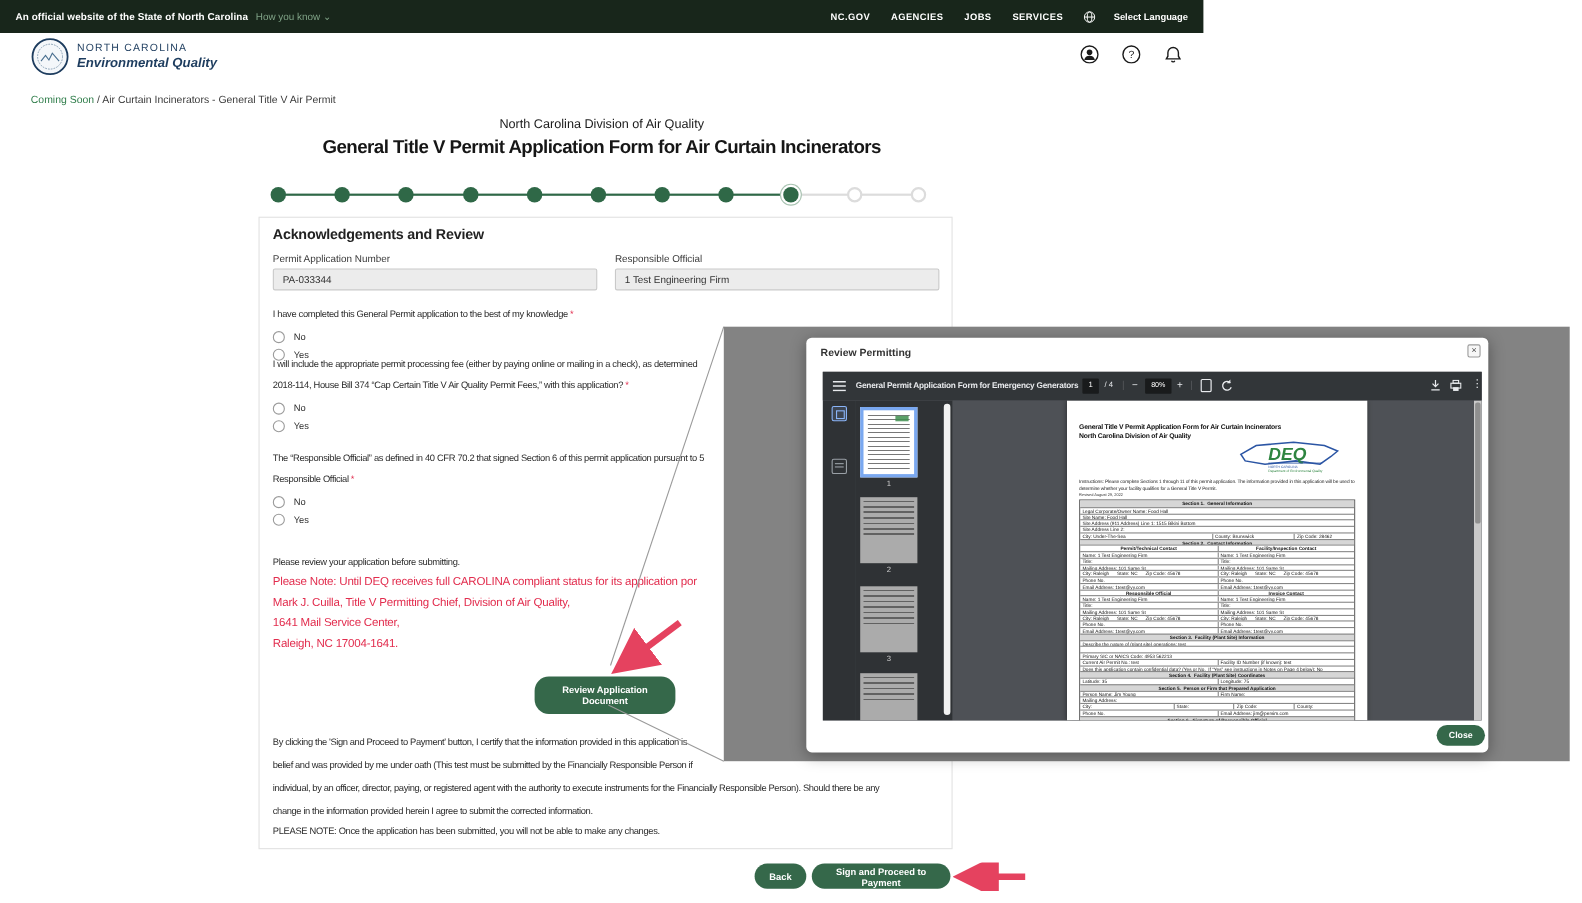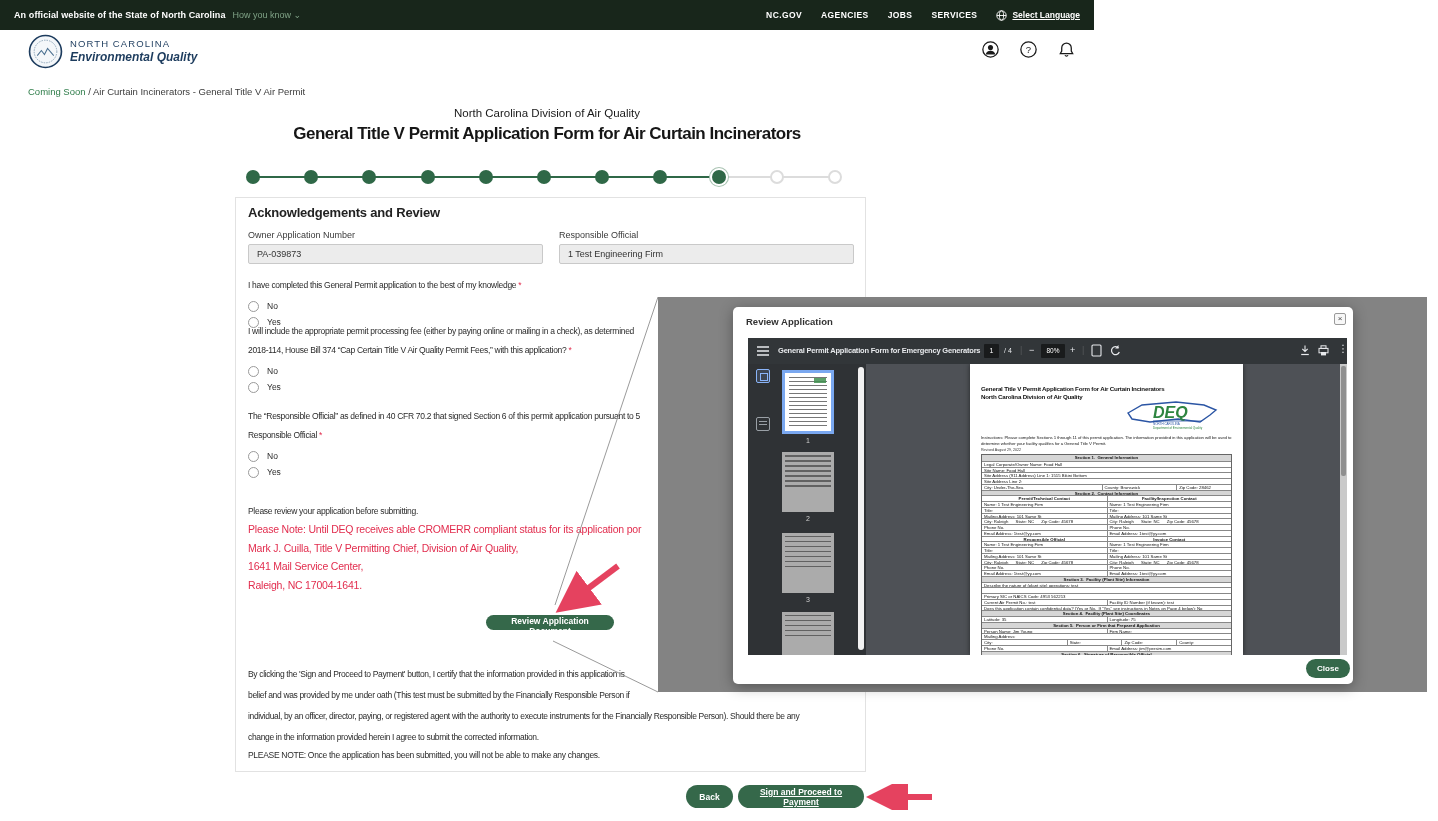--- a/index.html
+++ b/index.html
@@ -6,21 +6,21 @@
 .stage{position:relative;width:1438px;height:821px;overflow:hidden;background:#fff;}
 .page{position:absolute;left:0;top:0;width:1094px;height:821px;background:#fff;z-index:1;}
 
 
 .utilbar{position:absolute;left:0;top:0;width:1094px;height:30px;background:#18261b;display:flex;align-items:center;justify-content:space-between;padding:0 14px;box-sizing:border-box;}
 .utilbar-left{display:flex;align-items:center;}
 .official{color:#fff;font-size:9px;font-weight:bold;letter-spacing:.1px;}
 .howlink{color:#7fa286;font-size:9px;margin-left:7px;cursor:pointer;}
 .utilbar-right{display:flex;align-items:flex-start;gap:19px;}
 .nav-item{color:#fff;font-size:8.5px;font-weight:bold;letter-spacing:.4px;cursor:pointer;}
-.lang{display:flex;align-items:center;gap:5px;color:#fff;font-size:8.5px;font-weight:bold;cursor:pointer;text-decoration:underline;}
+.lang{display:flex;align-items:center;gap:16px;color:#fff;font-size:8.5px;font-weight:bold;cursor:pointer;}
 
 
 .hdr{position:absolute;top:30px;left:0;width:1094px;height:44px;background:#fff;}
 .seal{position:absolute;left:28px;top:4px;}
 .org{position:absolute;left:70px;top:8px;color:#1d3c5e;}
 .org1{font-size:9.5px;letter-spacing:1.1px;}
 .org2{font-size:12px;font-weight:bold;font-style:italic;margin-top:1px;}
 .hdr-icons{position:absolute;left:982px;top:11px;display:flex;gap:21px;}
 .hicon{cursor:pointer;}
 
@@ -50,26 +50,26 @@
 .qline{font-size:8.5px;letter-spacing:-.3px;color:#2b2b2b;line-height:19px;white-space:nowrap;}
 .req{color:#e22d4e;margin-left:2px;}
 .radio-row{display:flex;align-items:center;height:16px;}
 .radio-row.first{margin-top:3px;}
 .radio{width:9px;height:9px;border:1px solid #9a9a9a;border-radius:50%;background:#fff;margin-right:8px;flex:none;cursor:pointer;}
 .radio-label{font-size:8.5px;color:#2b2b2b;}
 .review-prompt{position:absolute;left:12px;top:308px;font-size:8.5px;letter-spacing:-.3px;color:#2b2b2b;}
 #red-note{position:absolute;left:12px;top:322px;}
 .red-line{font-size:10.5px;letter-spacing:-.2px;color:#e22d4e;line-height:18.5px;white-space:nowrap;font-weight:500;}
 .pill{background:#35684a;color:#fff;font-weight:bold;border:none;border-radius:12px;font-size:8.5px;font-family:inherit;cursor:pointer;}
-.review-btn{position:absolute;left:250px;top:417px;width:128px;height:15px;border-radius:13px;}
+.review-btn{position:absolute;left:250px;top:417px;width:128px;height:34px;border-radius:13px;}
 #certify{position:absolute;left:12px;top:466px;width:614px;}
 .cert-line{font-size:8.5px;letter-spacing:-.35px;color:#2b2b2b;line-height:21px;white-space:nowrap;}
 .final-note{position:absolute;left:12px;top:552px;font-size:8.5px;letter-spacing:-.3px;color:#2b2b2b;}
 .back-btn{position:absolute;left:686px;top:785px;width:47px;height:23px;}
-.submit-btn{position:absolute;left:738px;top:785px;width:126px;height:23px;text-decoration:underline;}
+.submit-btn{position:absolute;left:738px;top:785px;width:126px;height:23px;}
 
 
 .callout{position:absolute;left:0;top:0;z-index:2;pointer-events:none;}
 .overlay{position:absolute;left:658px;top:297px;width:769px;height:395px;background:#838383;z-index:3;}
 .modal{position:absolute;left:733px;top:307px;width:620px;height:377px;background:#fff;border-radius:5px;box-shadow:0 3px 14px rgba(0,0,0,.35);z-index:4;}
 .modal-title{position:absolute;left:13px;top:9px;font-size:9.5px;font-weight:bold;color:#333;}
 .modal-close{position:absolute;left:601px;top:6px;width:12px;height:12px;border:1px solid #9a9a9a;border-radius:2px;background:#f7f7f7;color:#444;font-size:8px;line-height:10px;text-align:center;cursor:pointer;box-sizing:border-box;}
 .viewer{position:absolute;left:15px;top:31px;width:599px;height:317px;background:#4e5156;}
 .vtoolbar{position:absolute;left:0;top:0;width:599px;height:26px;background:#323639;color:#e8eaed;}
 .vt{position:absolute;}
@@ -195,22 +195,22 @@
         <div class="dot done" style="left: 349.2px;"></div>
         <div class="dot done" style="left: 407.4px;"></div>
         <div class="dot done current" style="left: 465.6px;"></div>
         <div class="dot todo" style="left: 523.8px;"></div>
         <div class="dot todo" style="left: 582px;"></div>
       </div>
 
     <div class="card">
       <div class="card-title">Acknowledgements and Review</div>
 
-      <div class="fld-label" style="left:12px;top:32px;">Owner Application Number</div>
-      <div class="fld-input" style="left:12px;top:46px;">PA-039873</div>
+      <div class="fld-label" style="left:12px;top:32px;">Permit Application Number</div>
+      <div class="fld-input" style="left:12px;top:46px;">PA-033344</div>
       <div class="fld-label" style="left:323px;top:32px;">Responsible Official</div>
       <div class="fld-input" style="left:323px;top:46px;">1 Test Engineering Firm</div>
 
       <div id="questions">
           <div class="question" style="top: 78px;">
             <div class="qline"><span>I have completed this General Permit application to the best of my knowledge</span><span class="req">*</span></div>
             <div class="radio-row first">
               <span class="radio"></span>
               <span class="radio-label">No</span>
             </div>
@@ -240,21 +240,21 @@
             </div>
             <div class="radio-row">
               <span class="radio"></span>
               <span class="radio-label">Yes</span>
             </div>
           </div>
         </div>
 
       <div class="review-prompt">Please review your application before submitting.</div>
       <div id="red-note">
-          <div class="red-line">Please Note: Until DEQ receives able CROMERR compliant status for its application por</div>
+          <div class="red-line">Please Note: Until DEQ receives full CAROLINA compliant status for its application por</div>
           <div class="red-line">Mark J. Cuilla, Title V Permitting Chief, Division of Air Quality,</div>
           <div class="red-line">1641 Mail Service Center,</div>
           <div class="red-line">Raleigh, NC 17004-1641.</div>
         </div>
       <button class="pill review-btn">Review Application Document</button>
       <div id="certify">
           <div class="cert-line">By clicking the 'Sign and Proceed to Payment' button, I certify that the information provided in this application is</div>
           <div class="cert-line">belief and was provided by me under oath (This test must be submitted by the Financially Responsible Person if</div>
           <div class="cert-line">individual, by an officer, director, paying, or registered agent with the authority to execute instruments for the Financially Responsible Person). Should there be any</div>
           <div class="cert-line">change in the information provided herein I agree to submit the corrected information.</div>
@@ -267,21 +267,21 @@
   </div>
 
   <svg class="callout" width="1438" height="821">
     <line x1="555" y1="605" x2="658" y2="297" stroke="#9a9a9a" stroke-width="1"></line>
     <line x1="553" y1="641" x2="658" y2="692" stroke="#9a9a9a" stroke-width="1"></line>
   </svg>
 
   <div class="overlay"></div>
 
   <div class="modal">
-    <div class="modal-title">Review Application</div>
+    <div class="modal-title">Review Permitting</div>
     <div class="modal-close">×</div>
 
     <div class="viewer">
       <div class="vtoolbar">
         <svg class="vt" style="left:9px;top:8px;" width="12" height="10" viewBox="0 0 12 10">
             <path d="M0,1h12 M0,5h12 M0,9h12" stroke="#e8eaed" stroke-width="1.4"></path>
           </svg>
         <div class="vt vt-title">General Permit Application Form for Emergency Generators</div>
         <div class="vt vt-box" style="left:236px;top:6px;width:15px;height:14px;font-size:7px;line-height:14px;">1</div>
         <div class="vt" style="left:256px;top:9px;font-size:7px;color:#e8eaed;">/ 4</div>

